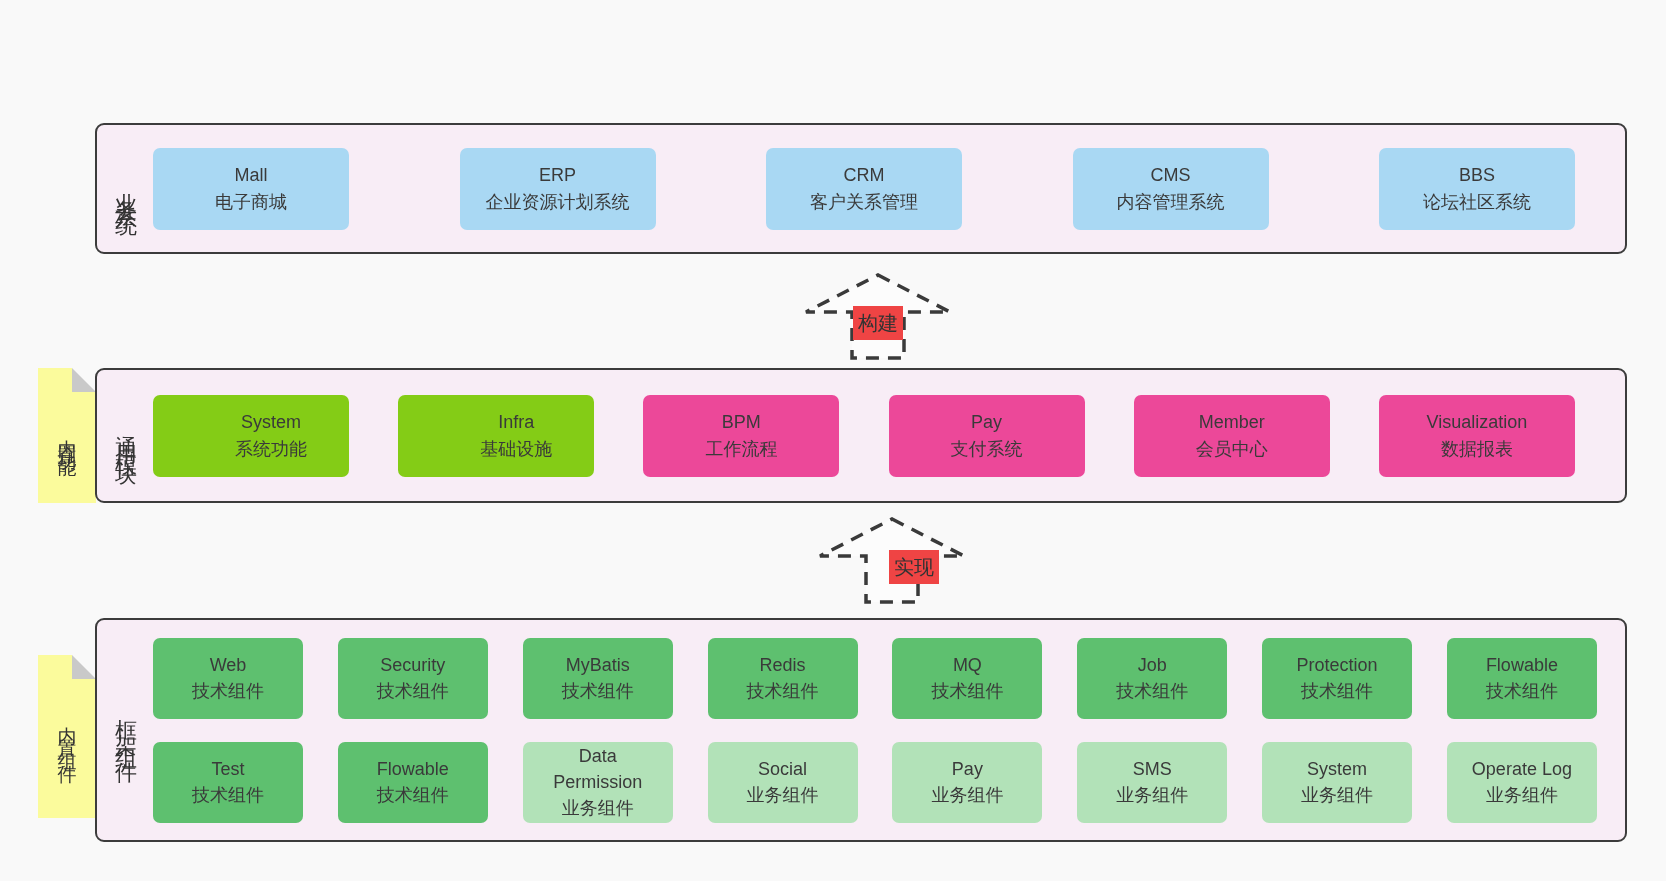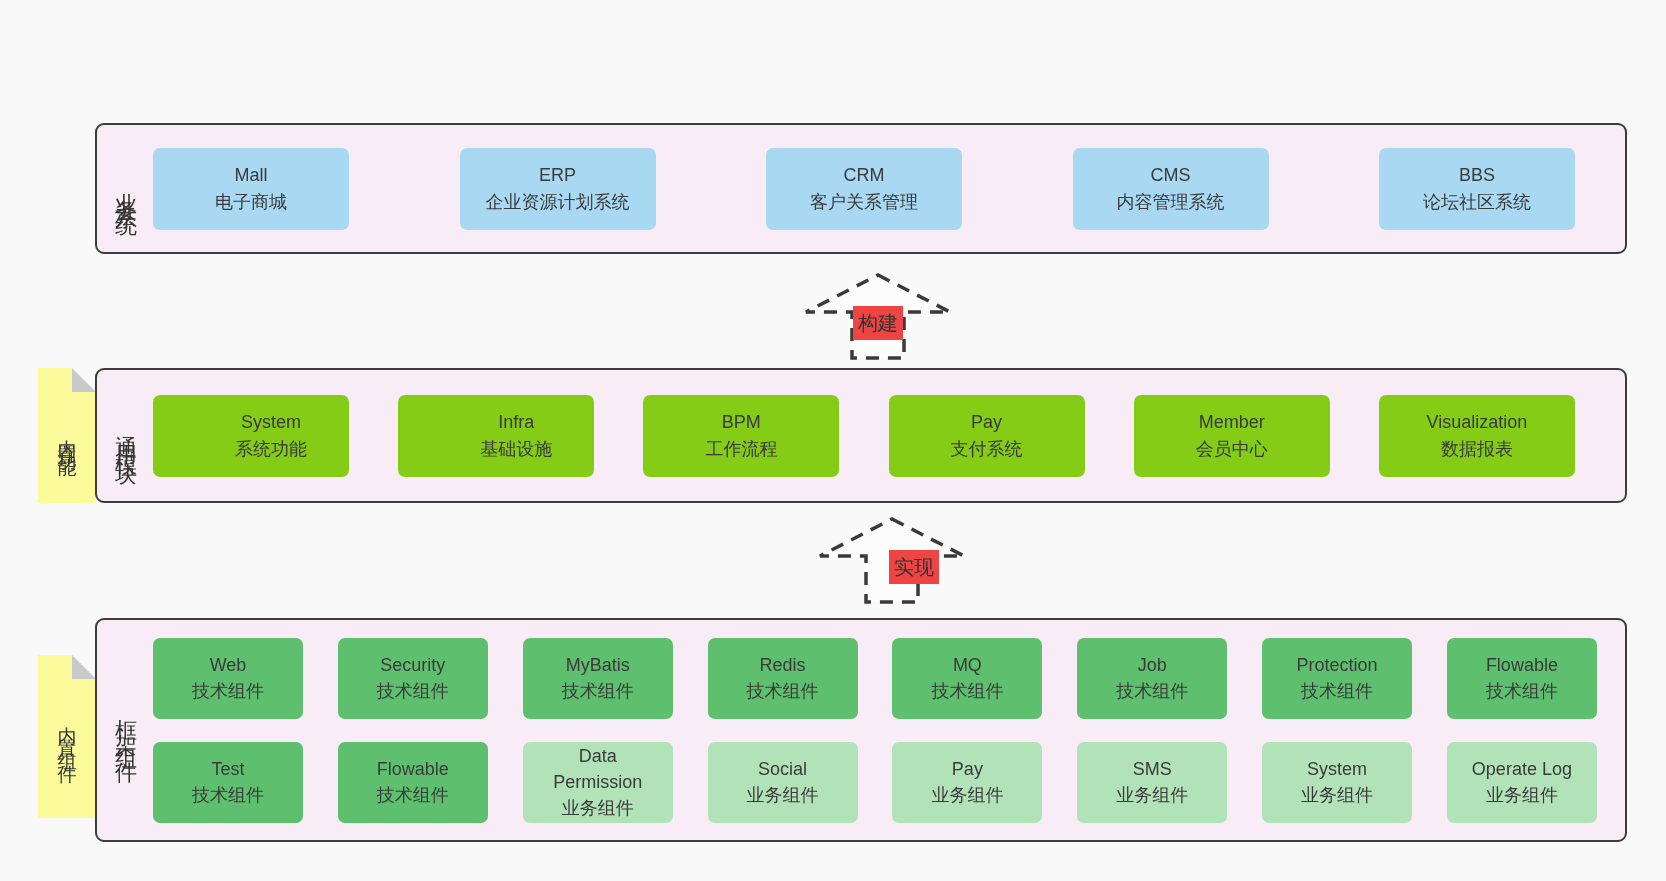--- a/index.html
+++ b/index.html
@@ -29,21 +29,21 @@
 
   
   .box{box-sizing:border-box;border-radius:7px;display:flex;flex-direction:column;
        justify-content:center;align-items:center;text-align:center;
        color:#3a3a3a;font-size:18px;line-height:1.45;}
   .box-lg{width:196px;height:82px;}
   .box-sm{width:150px;height:81px;}
   .box-sm .box-name{max-width:118px;}
   .blue{background:#a9d8f3;}
   .red{background:#84cc16;padding-left:40px;}
-  .pink{background:#84cc16;}
+  .pink{background:#ec4899;}
   .green{background:#5ec06f;}
   .lightgreen{background:#b2e2b8;}
 
   
   .sticky{position:absolute;left:38px;width:58px;background:#fbfb9c;z-index:0;
           display:flex;align-items:center;justify-content:center;}
   .sticky::after{content:"";position:absolute;top:0;right:0;width:0;height:0;
           border-style:solid;border-width:0 24px 24px 0;
           border-color:transparent #f9f9f9 #c9c9c9 transparent;}
   #sticky-mid{top:368px;height:135px;}

